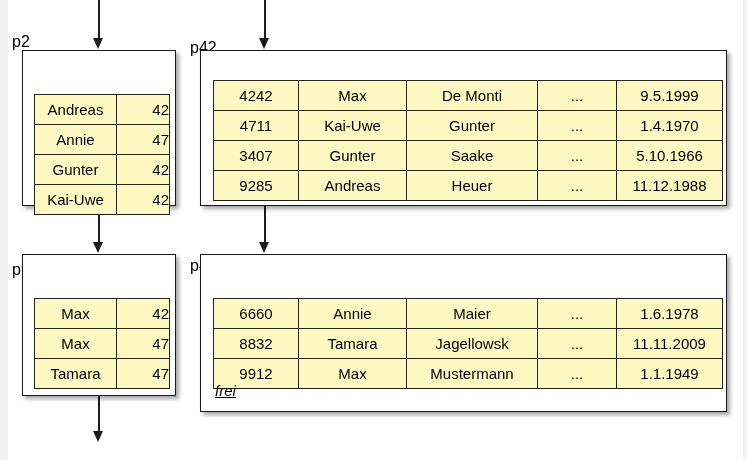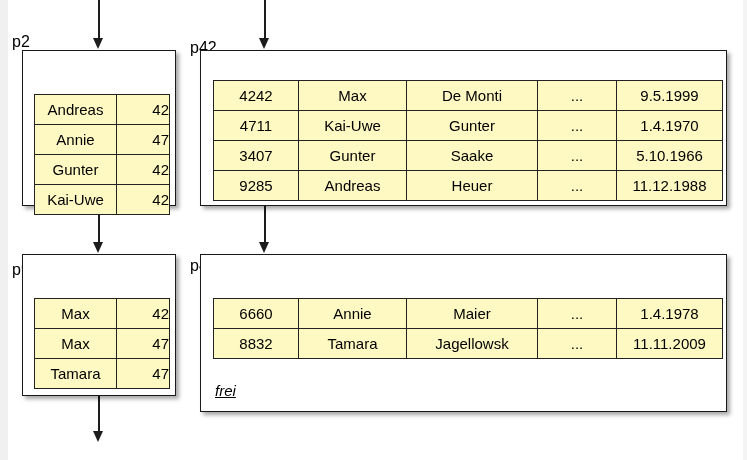--- a/index.html
+++ b/index.html
@@ -231,27 +231,34 @@
 
   <div class="page-box" style="left:200px; top:254px; width:527px; height:158px;"></div>
 
   <table class="tbl data-tbl" style="left:213px; top:266px;">
     <tbody>
       <tr>
         <td class="c-id">6660</td>
         <td class="c-fn">Annie</td>
         <td class="c-ln">Maier</td>
         <td class="c-dots">...</td>
-        <td class="c-dt">1.4.1978</td>
+        <td class="c-dt">1.6.1978</td>
       </tr>
       <tr>
         <td class="c-id">8832</td>
         <td class="c-fn">Tamara</td>
         <td class="c-ln">Jagellowsk</td>
         <td class="c-dots">...</td>
         <td class="c-dt">11.11.2009</td>
       </tr>
+      <tr>
+        <td class="c-id">9912</td>
+        <td class="c-fn">Max</td>
+        <td class="c-ln">Mustermann</td>
+        <td class="c-dots">...</td>
+        <td class="c-dt">1.1.1949</td>
+      </tr>
     </tbody>
   </table>
 
   <div class="frei" style="left:215px; top:383px;text-decoration:underline;">frei</div>
 
 </div>
 
 </body></html>

